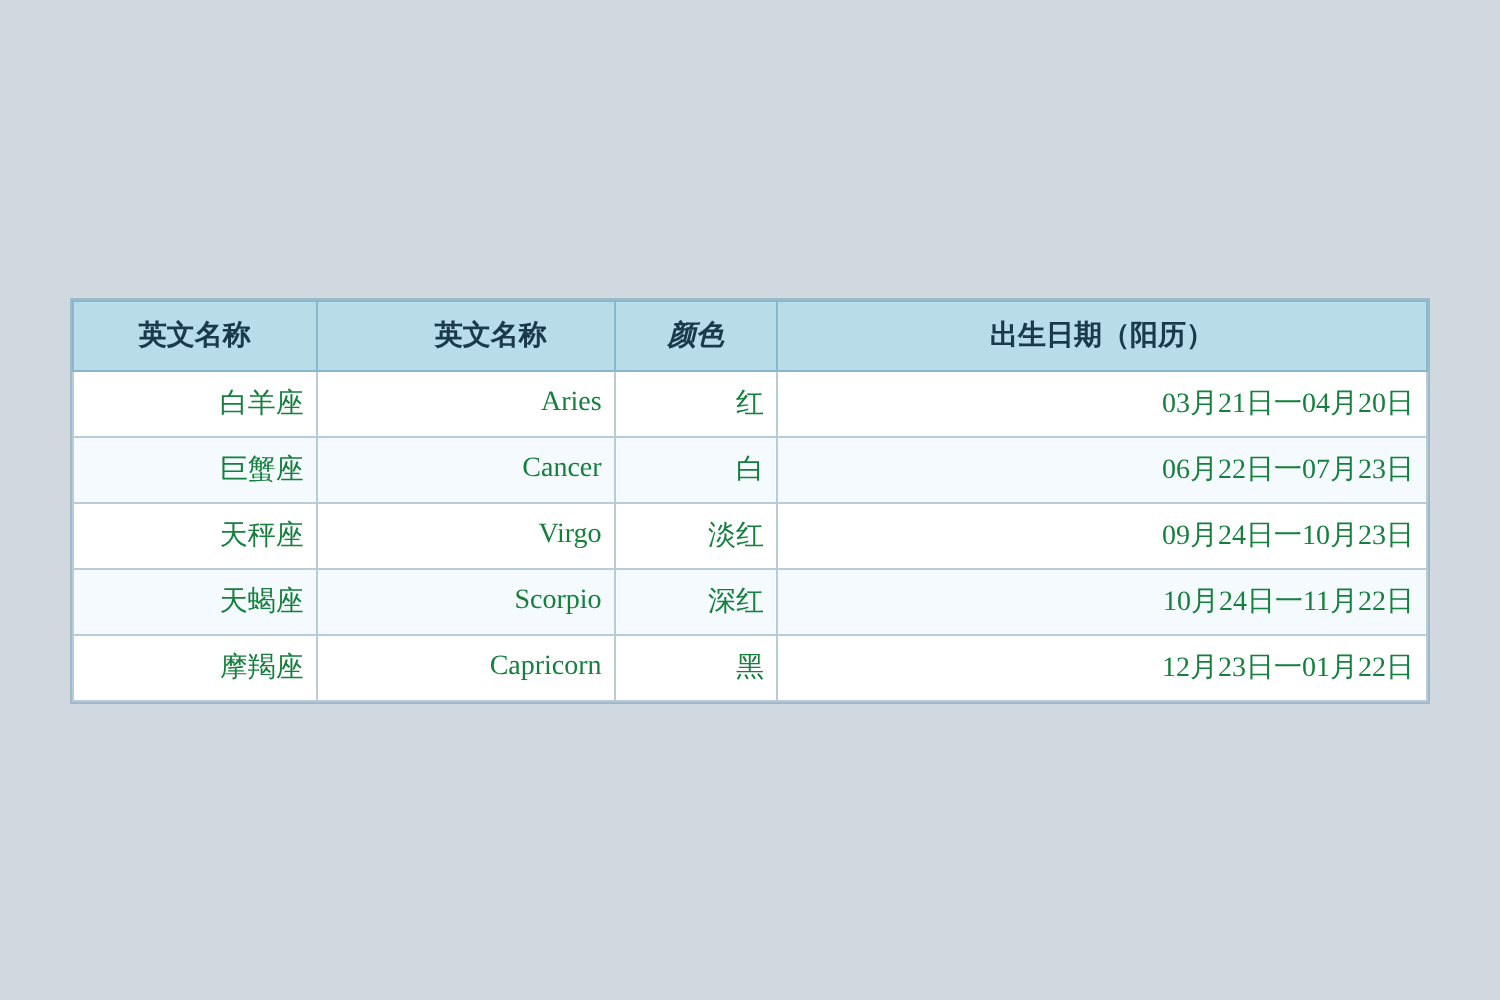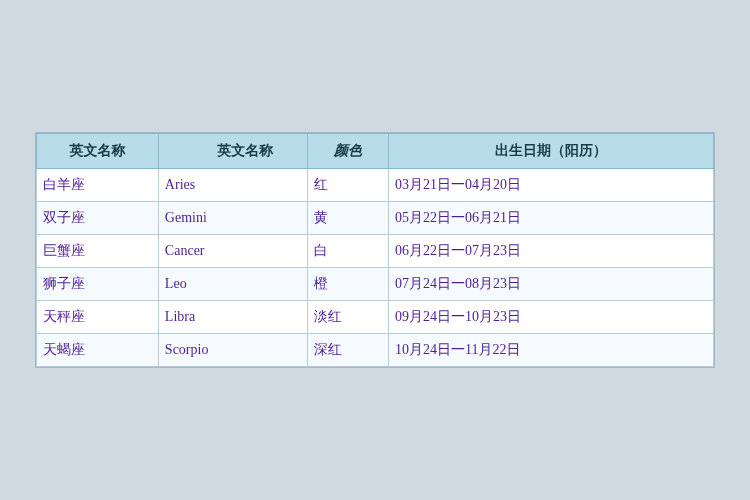--- a/index.html
+++ b/index.html
@@ -27,22 +27,22 @@
       border: 1px solid #88b8cc;
       padding: 8px 6px;
       text-align: center;
       font-weight: bold;
       color: #1a3a4a;
       font-size: 14px;
     }
     tbody tr td {
       border: 1px solid #b8ccd8;
       padding: 7px 6px;
-      text-align: left;
-      color: #4c1d95;
+      text-align: right;
+      color: #15803d;
       font-size: 14px;
       background: #fff;
     }
     tbody tr:nth-child(even) td {
       background: #f4fafd;
     }
     .col-zh { width: 18%; }
     .col-en { width: 22%; padding-left: 31px; }
     .col-color { width: 12%; font-style: italic; }
     .col-date { width: 48%; }
@@ -61,44 +61,38 @@
       </tr>
     </thead>
     <tbody id="table-body">
     <tr>
           <td>白羊座</td>
           <td>Aries</td>
           <td>红</td>
           <td>03月21日一04月20日</td>
         </tr>
         <tr>
-          <td>双子座</td>
-          <td>Gemini</td>
-          <td>黄</td>
-          <td>05月22日一06月21日</td>
-        </tr>
-        <tr>
           <td>巨蟹座</td>
           <td>Cancer</td>
           <td>白</td>
           <td>06月22日一07月23日</td>
         </tr>
         <tr>
-          <td>狮子座</td>
-          <td>Leo</td>
-          <td>橙</td>
-          <td>07月24日一08月23日</td>
-        </tr>
-        <tr>
           <td>天秤座</td>
-          <td>Libra</td>
+          <td>Virgo</td>
           <td>淡红</td>
           <td>09月24日一10月23日</td>
         </tr>
         <tr>
           <td>天蝎座</td>
           <td>Scorpio</td>
           <td>深红</td>
           <td>10月24日一11月22日</td>
         </tr>
+        <tr>
+          <td>摩羯座</td>
+          <td>Capricorn</td>
+          <td>黑</td>
+          <td>12月23日一01月22日</td>
+        </tr>
       </tbody>
   </table>
 </div>
 
 </body></html>

